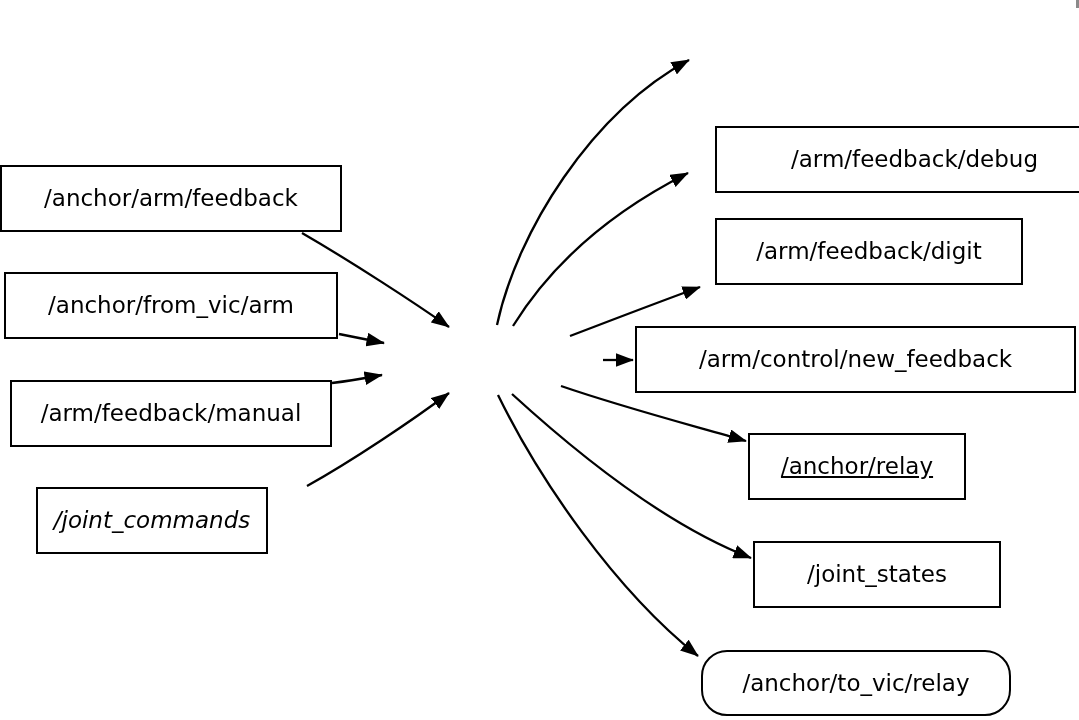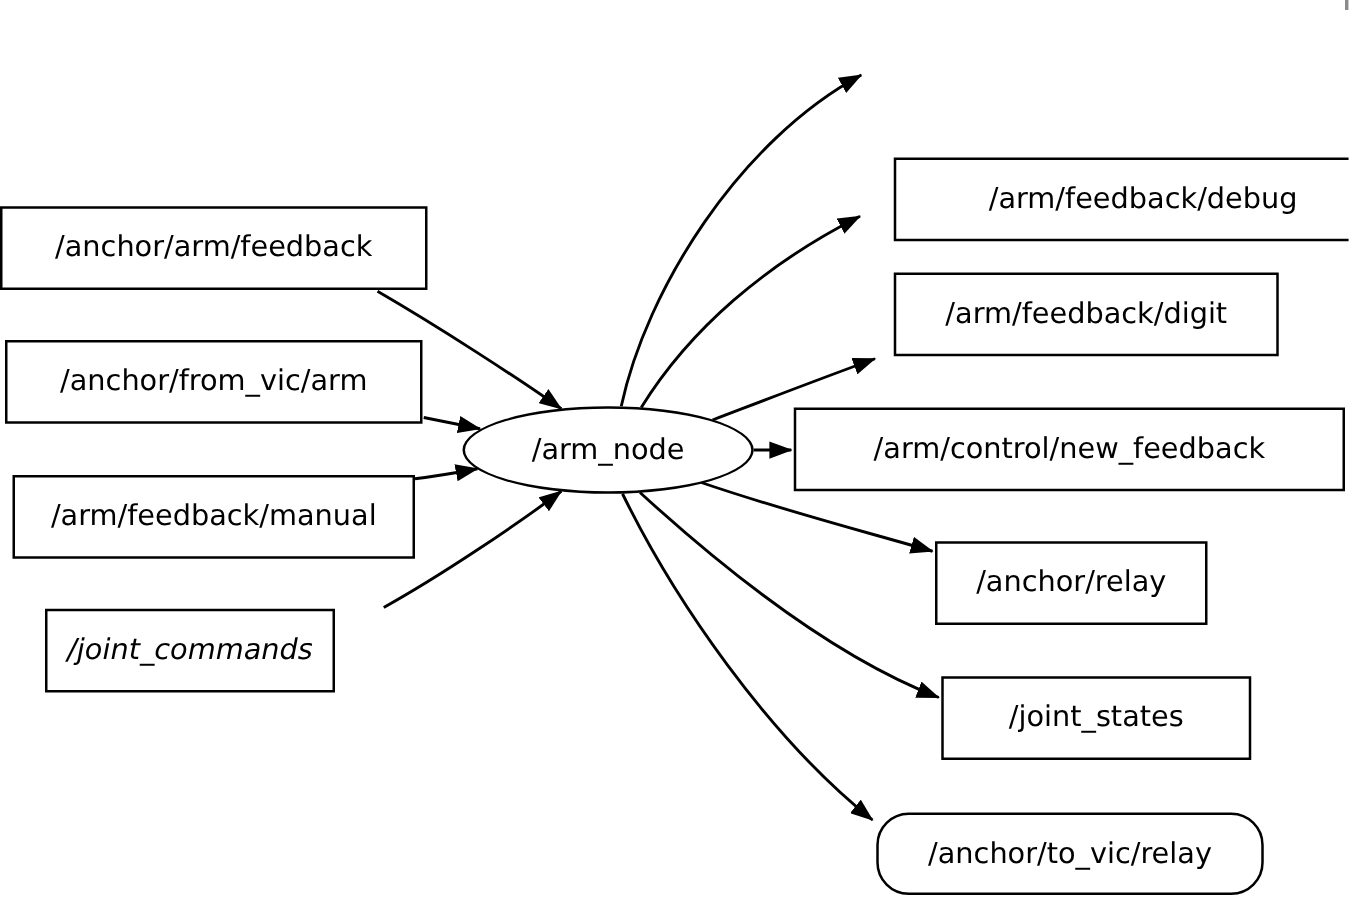--- a/index.html
+++ b/index.html
@@ -60,34 +60,31 @@
   <div class="gnode" style="left:4px; top:272px; width:334px; height:67px;">
     <span>/anchor/from_vic/arm</span>
   </div>
   <div class="gnode" style="left:10px; top:380px; width:322px; height:67px;">
     <span>/arm/feedback/manual</span>
   </div>
   <div class="gnode" style="left:36px; top:487px; width:232px; height:67px;font-style:italic;">
     <span>/joint_commands</span>
   </div>
 
-  <div class="gnode ellipse" style="left:370px; top:325px; width:233px; height:70px;">
-    <span>/arm_node</span>
-  </div>
 
   <div class="gnode" style="left:715px; top:110px; width:399px; height:67px;margin-top:16px;">
     <span>/arm/feedback/debug</span>
   </div>
   <div class="gnode" style="left:703px; top:218px; width:308px; height:67px;margin-left:12px;">
     <span>/arm/feedback/digit</span>
   </div>
   <div class="gnode" style="left:635px; top:326px; width:441px; height:67px;">
     <span>/arm/control/new_feedback</span>
   </div>
-  <div class="gnode" style="left:748px; top:433px; width:218px; height:67px;">
+  <div class="gnode" style="left:748px; top:433px; width:218px; height:67px;text-decoration:underline;">
     <span>/anchor/relay</span>
   </div>
   <div class="gnode" style="left:753px; top:541px; width:248px; height:67px;">
     <span>/joint_states</span>
   </div>
   <div class="gnode" style="left:701px; top:650px; width:310px; height:66px;border-radius:26px;">
     <span>/anchor/to_vic/relay</span>
   </div>
 
   <div class="artifact"></div>

